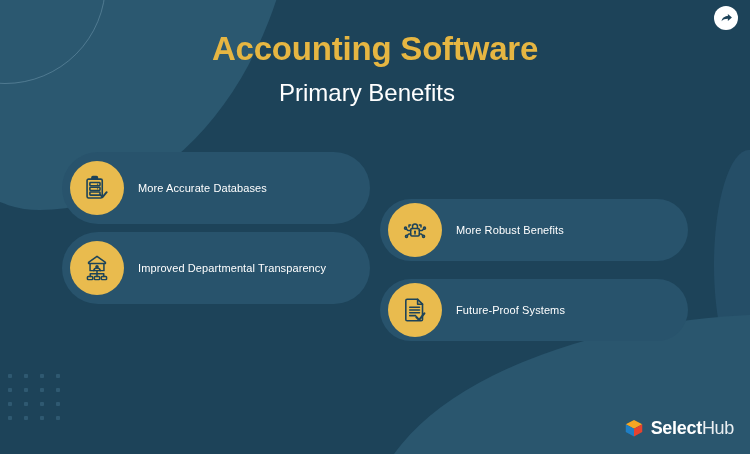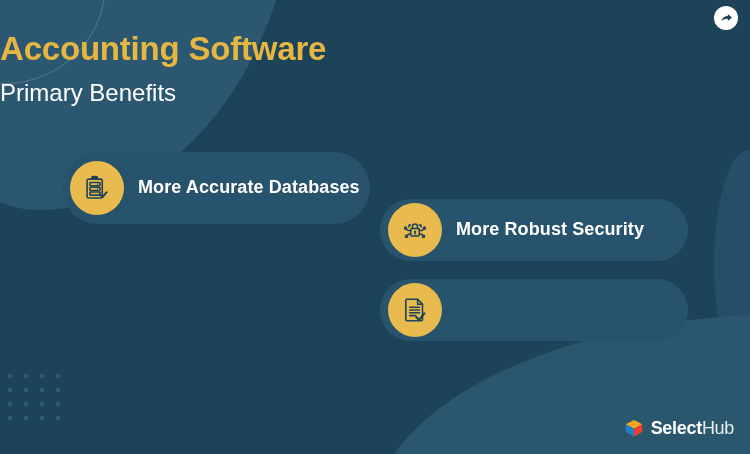--- a/index.html
+++ b/index.html
@@ -80,21 +80,21 @@
     background: #3f6c85;
     border-radius: 1px;
   }
 
   
   .header {
     position: absolute;
     top: 30px;
     left: 0;
     width: 750px;
-    text-align: left;
+    text-align: center;
   }
   .title {
     font-size: 33px;
     font-weight: bold;
     color: #e6b642;
     letter-spacing: -0.2px;
     line-height: 1.15;
     margin: 0;
   }
   .subtitle {
@@ -160,23 +160,23 @@
     justify-content: center;
   }
   .col-right .icon-circle {
     width: 54px;
     height: 54px;
   }
 
   .card-label {
     margin-left: 14px;
     color: #ffffff;
-    font-size: 18px;
+    font-size: 11px;
     line-height: 1.28;
-    font-weight: bold;
+    font-weight: normal;
     letter-spacing: 0.1px;
   }
 
   
   .logo {
     position: absolute;
     right: 16px;
     bottom: 15px;
     display: flex;
     align-items: center;
@@ -246,20 +246,37 @@
             <rect x="8.4" y="20.2" width="10.8" height="3.4" rx="0.7"></rect>
             <circle cx="16.6" cy="11.9" r="0.75" fill="#1d4359" stroke="none"></circle>
             <circle cx="16.6" cy="16.9" r="0.75" fill="#1d4359" stroke="none"></circle>
             <path d="M19.6 23.3 l2.3 2.4 l4.4 -5.2" stroke-width="2.1"></path>
           </g>
         </svg>
       </div>
       <div class="card-label">More Accurate Databases</div>
     </div>
 
+    <div class="card">
+      <div class="icon-circle">
+        <svg width="30" height="30" viewBox="0 0 32 32">
+          <g fill="none" stroke="#1d4359" stroke-width="1.6" stroke-linejoin="round" stroke-linecap="round">
+            <path d="M16 3.6 L25 10 v1.2 h-18 V10 z"></path>
+            <path d="M8.6 11.4 v7.4 h14.8 v-7.4"></path>
+            <circle cx="16" cy="14.6" r="1.9" fill="#1d4359" stroke="none"></circle>
+            <path d="M12.6 19 c0 -2.1 1.5 -3.1 3.4 -3.1 s3.4 1 3.4 3.1"></path>
+            <path d="M16 19 v3.2 M8.8 25 v-2.8 h14.4 V25 M16 22.2 v2.8"></path>
+            <rect x="5.8" y="25" width="5.6" height="3.4" rx="0.8"></rect>
+            <rect x="13.2" y="25" width="5.6" height="3.4" rx="0.8"></rect>
+            <rect x="20.6" y="25" width="5.6" height="3.4" rx="0.8"></rect>
+          </g>
+        </svg>
+      </div>
+      <div class="card-label">Improved Departmental Transparency</div>
+    </div>
 
 
   </div>
 
   <div class="col col-right">
 
     <div class="card">
       <div class="icon-circle">
         <svg width="30" height="30" viewBox="0 0 32 32">
           <g fill="none" stroke="#1d4359" stroke-width="1.6" stroke-linejoin="round" stroke-linecap="round">
@@ -271,34 +288,35 @@
             <path d="M20.6 16.6 h3 M23.6 16.6 l1.9 -1.9 M20.6 20.2 h2 l1.8 1.8"></path>
             <circle cx="5.9" cy="14" r="1.1"></circle>
             <circle cx="6.9" cy="22.8" r="1.1"></circle>
             <circle cx="26.1" cy="14" r="1.1"></circle>
             <circle cx="25.1" cy="22.8" r="1.1"></circle>
             <path d="M9.6 10.6 h1.8 M9.6 10.6 v2.2"></path>
             <path d="M22.4 10.6 h-1.8 M22.4 10.6 v2.2"></path>
           </g>
         </svg>
       </div>
-      <div class="card-label">More Robust Security</div>
+      <div class="card-label">More Robust Benefits</div>
     </div>
 
     <div class="card">
       <div class="icon-circle">
         <svg width="30" height="30" viewBox="0 0 32 32">
           <g fill="none" stroke="#1d4359" stroke-width="1.7" stroke-linejoin="round" stroke-linecap="round">
             <path d="M7.6 4.6 h11.2 l5.2 5.2 v16.2 a1.4 1.4 0 0 1 -1.4 1.4 h-15 a1.4 1.4 0 0 1 -1.4 -1.4 v-20 a1.4 1.4 0 0 1 1.4 -1.4 z"></path>
             <path d="M18.8 4.6 v5.2 h5.2"></path>
             <path d="M10.4 13 h10.4 M10.4 16 h10.4 M10.4 19 h10.4 M10.4 22 h6.2"></path>
             <path d="M17.4 23.4 l3 3.2 l5.6 -7" stroke-width="2.3"></path>
           </g>
         </svg>
       </div>
+      <div class="card-label">Future-Proof Systems</div>
     </div>
 
   </div>
 
   <div class="logo">
     <svg width="22" height="22" viewBox="0 0 24 24">
       <path d="M12 3.2 L21 8 L12 12.8 L3 8 Z" fill="#f5a623"></path>
       <path d="M12 12.8 L21 8 L21 16.4 L12 21.2 Z" fill="#e8422e"></path>
       <path d="M3 8 L12 12.8 L12 21.2 L3 16.4 Z" fill="#1f7ec4"></path>
     </svg>

